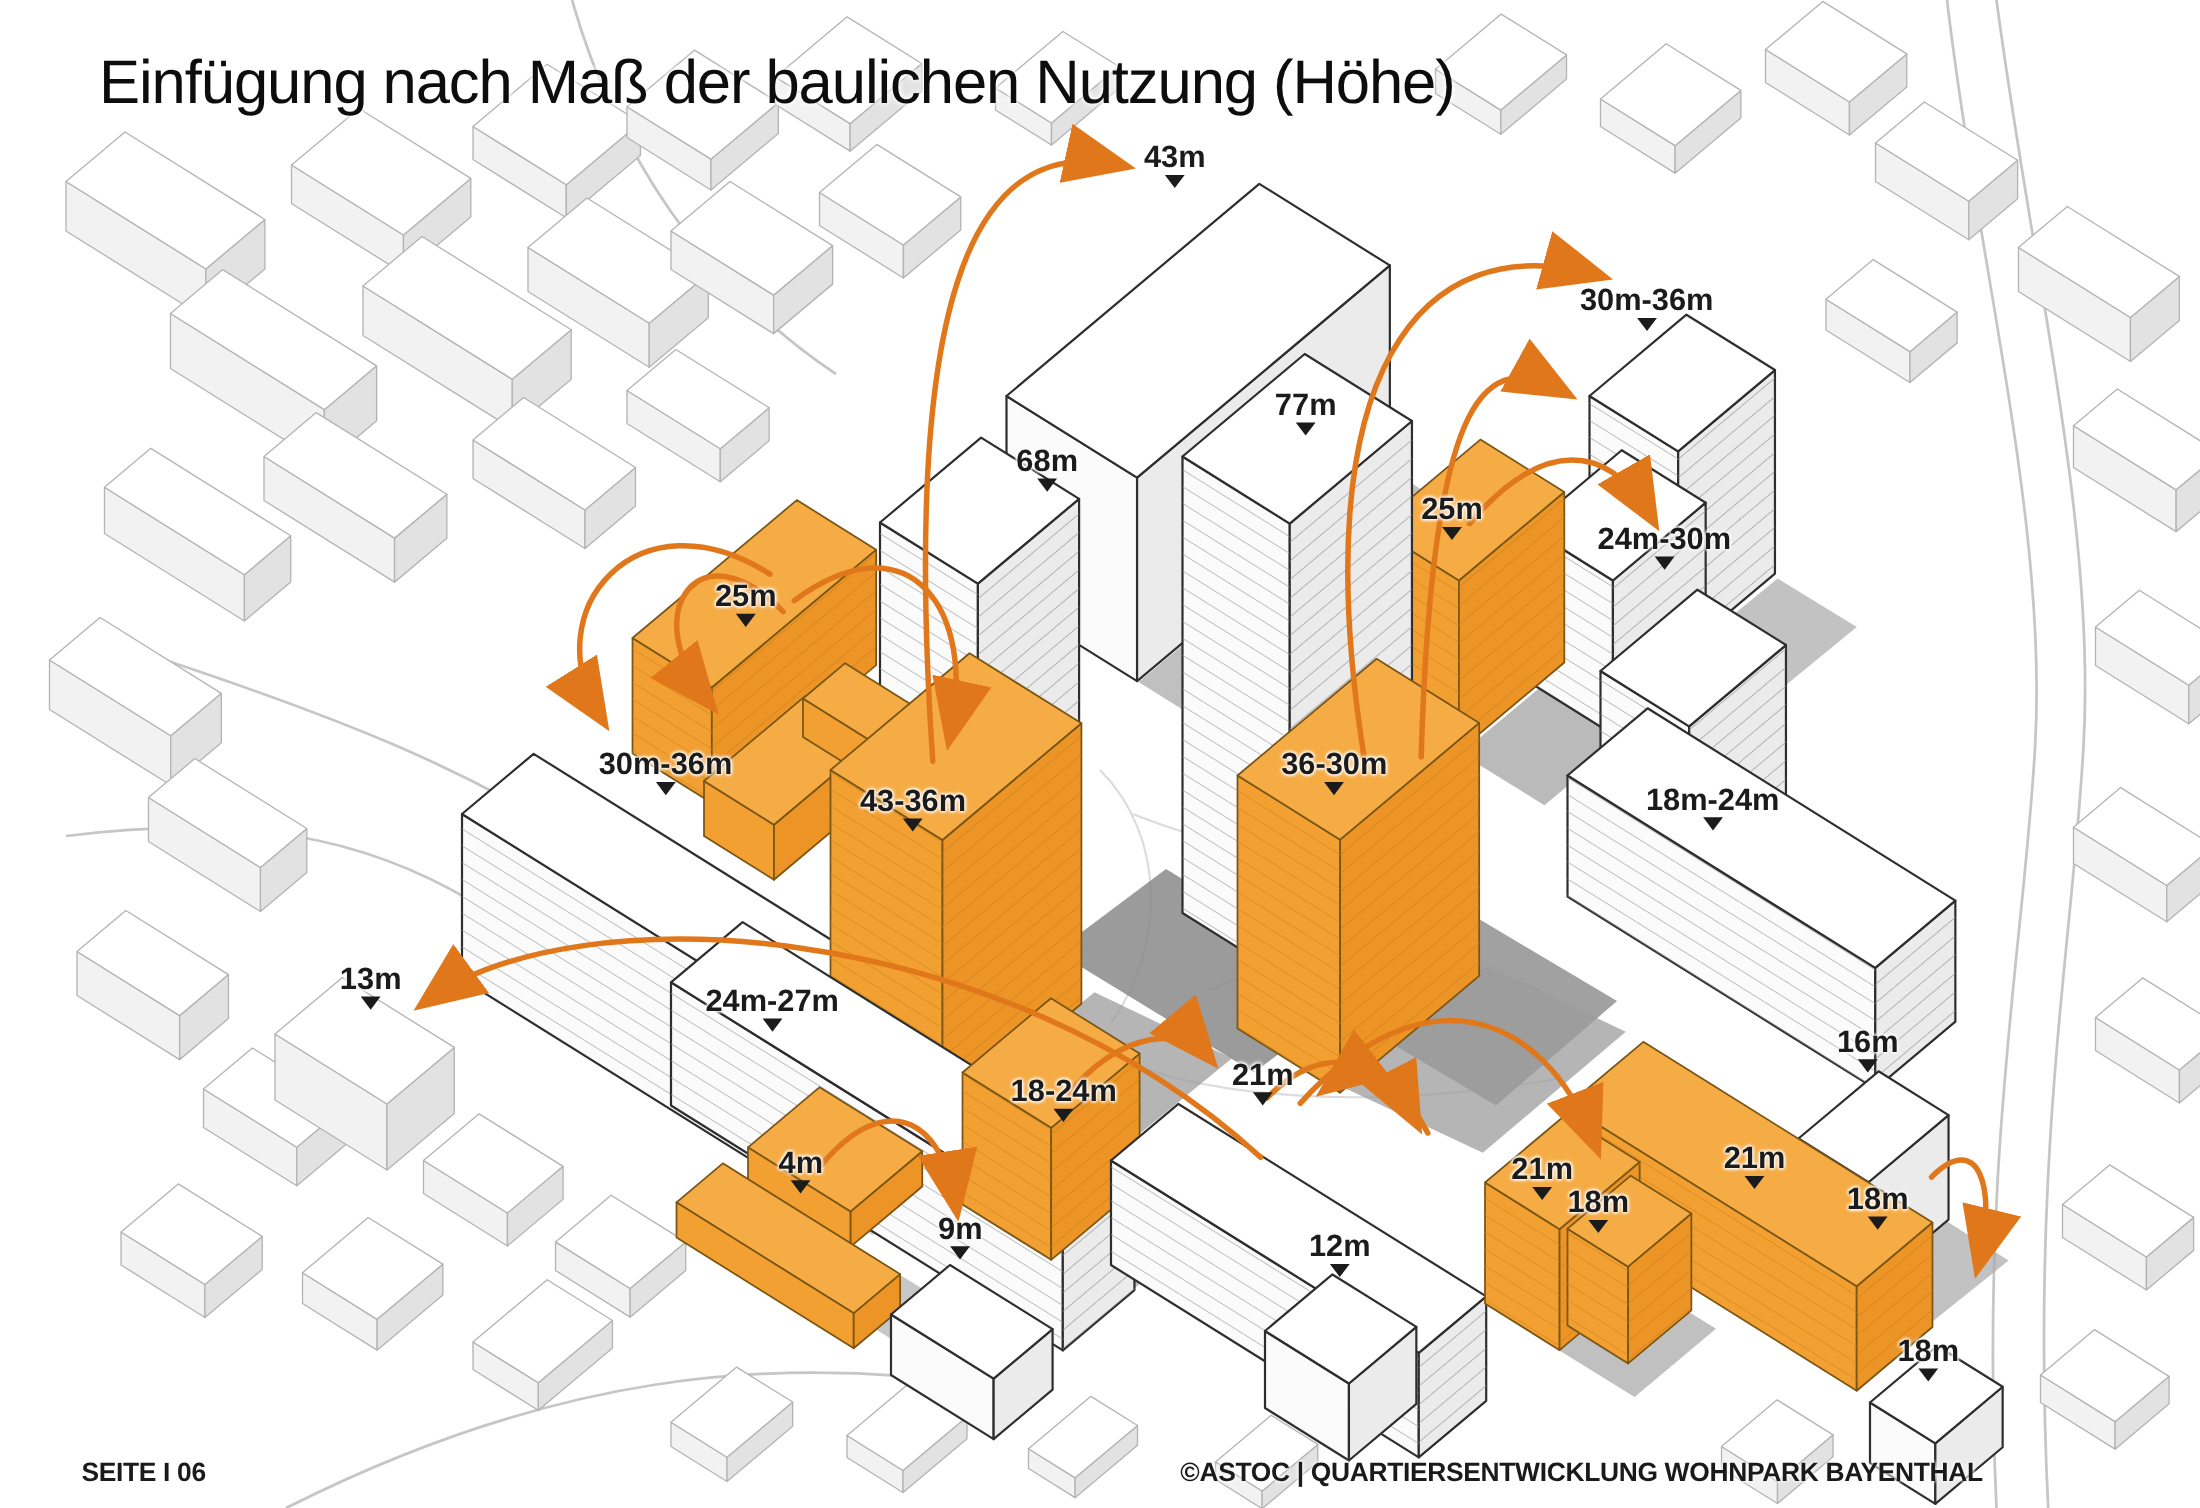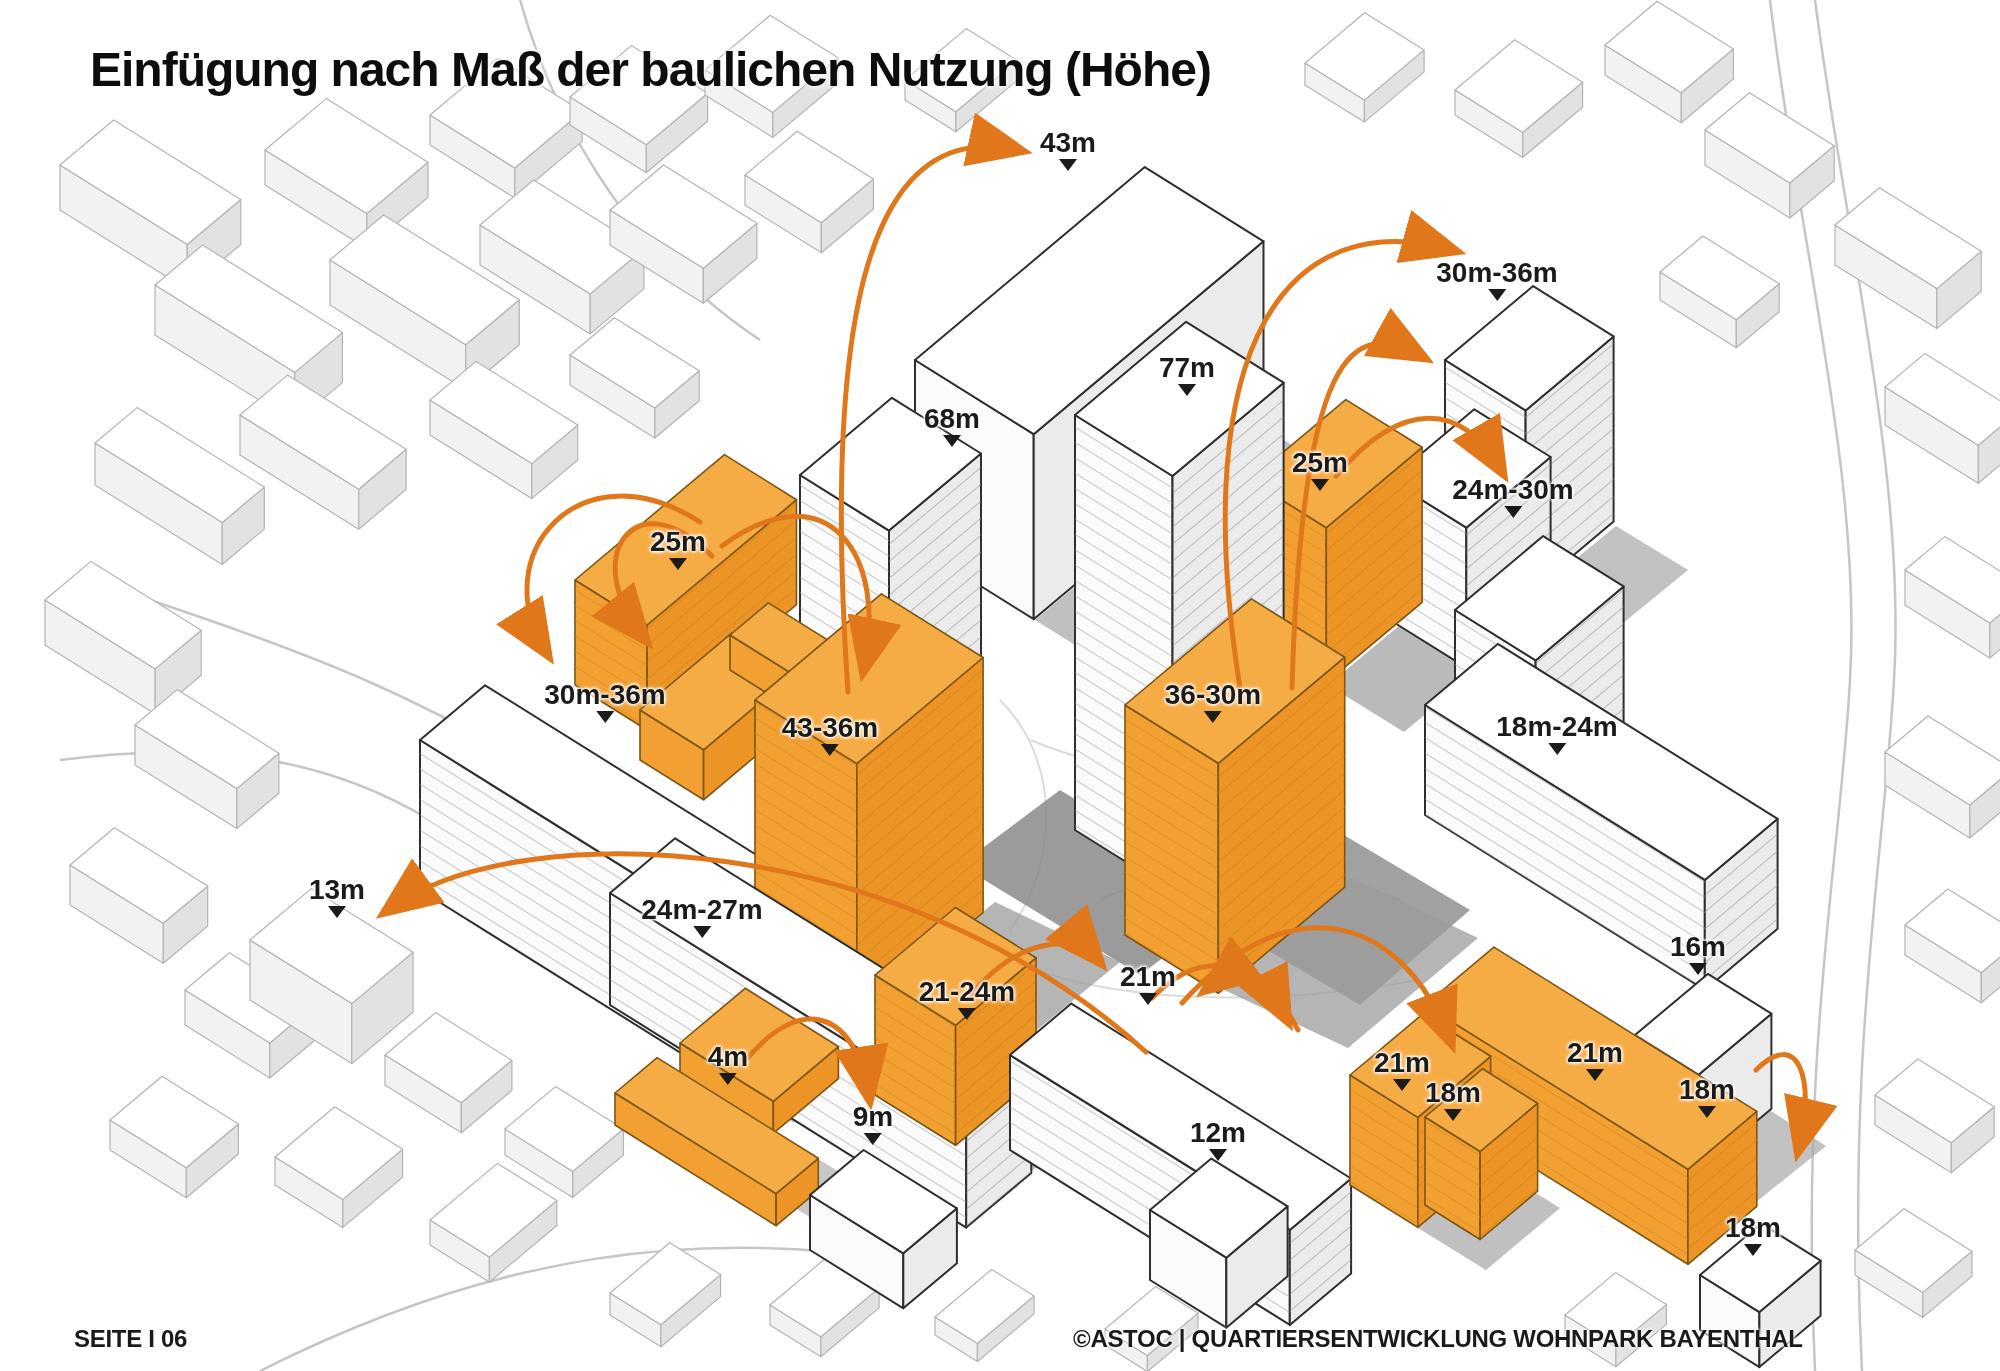--- a/index.html
+++ b/index.html
@@ -1,21 +1,21 @@
 <!DOCTYPE html>
 <html><head>
 <meta charset="utf-8">
 <style>
   html,body{margin:0;padding:0;background:#ffffff;}
   body{width:2000px;height:1371px;position:relative;overflow:hidden;
        font-family:"Liberation Sans","DejaVu Sans",sans-serif;}
   #stage{position:absolute;left:0;top:0;width:2000px;height:1371px;background:#ffffff;}
   #scene{position:absolute;left:0;top:0;width:2000px;height:1371px;}
   #page-title{position:absolute;left:90px;top:42px;margin:0;
-    font-size:48px;font-weight:bold;color:#0d0d0d;letter-spacing:-1px;white-space:nowrap;
+    font-size:56px;font-weight:normal;color:#0d0d0d;letter-spacing:-1px;white-space:nowrap;
     text-shadow:0 0 6px #fff,0 0 6px #fff;}
   .footer{position:absolute;bottom:18px;font-size:24px;font-weight:bold;color:#1a1a1a;
     letter-spacing:-0.3px;white-space:nowrap;text-shadow:0 0 4px #fff,0 0 4px #fff;}
   #footer-left{left:74px;}
   #footer-right{left:1073px;}
   .hlabel{position:absolute;transform:translate(-50%,0);text-align:center;
     font-size:28px;font-weight:bold;color:#1b1b1b;line-height:30px;white-space:nowrap;
     text-shadow:0 0 3px #fff,0 0 3px #fff,0 0 4px #fff,0 0 4px #fff;}
   .hlabel .tri{display:block;width:0;height:0;margin:1px auto 0;
     border-left:9px solid transparent;border-right:9px solid transparent;
@@ -477,21 +477,21 @@
       <div class="hlabel" style="left: 1320px; top: 448px;"><span>25m</span><span class="tri"></span></div>
       <div class="hlabel" style="left: 1513px; top: 475px;"><span>24m-30m</span><span class="tri"></span></div>
       <div class="hlabel" style="left: 678px; top: 527px;"><span>25m</span><span class="tri"></span></div>
       <div class="hlabel" style="left: 605px; top: 680px;"><span>30m-36m</span><span class="tri"></span></div>
       <div class="hlabel" style="left: 830px; top: 713px;"><span>43-36m</span><span class="tri"></span></div>
       <div class="hlabel" style="left: 1213px; top: 680px;"><span>36-30m</span><span class="tri"></span></div>
       <div class="hlabel" style="left: 1557px; top: 712px;"><span>18m-24m</span><span class="tri"></span></div>
       <div class="hlabel" style="left: 337px; top: 875px;"><span>13m</span><span class="tri"></span></div>
       <div class="hlabel" style="left: 702px; top: 895px;"><span>24m-27m</span><span class="tri"></span></div>
       <div class="hlabel" style="left: 1698px; top: 932px;"><span>16m</span><span class="tri"></span></div>
-      <div class="hlabel" style="left: 967px; top: 977px;"><span>21-24m</span><span class="tri"></span></div>
+      <div class="hlabel" style="left: 967px; top: 977px;"><span>18-24m</span><span class="tri"></span></div>
       <div class="hlabel" style="left: 1148px; top: 962px;"><span>21m</span><span class="tri"></span></div>
       <div class="hlabel" style="left: 728px; top: 1042px;"><span>4m</span><span class="tri"></span></div>
       <div class="hlabel" style="left: 873px; top: 1102px;"><span>9m</span><span class="tri"></span></div>
       <div class="hlabel" style="left: 1218px; top: 1118px;"><span>12m</span><span class="tri"></span></div>
       <div class="hlabel" style="left: 1402px; top: 1048px;"><span>21m</span><span class="tri"></span></div>
       <div class="hlabel" style="left: 1453px; top: 1078px;"><span>18m</span><span class="tri"></span></div>
       <div class="hlabel" style="left: 1595px; top: 1038px;"><span>21m</span><span class="tri"></span></div>
       <div class="hlabel" style="left: 1707px; top: 1075px;"><span>18m</span><span class="tri"></span></div>
       <div class="hlabel" style="left: 1753px; top: 1213px;"><span>18m</span><span class="tri"></span></div>
     </div>

